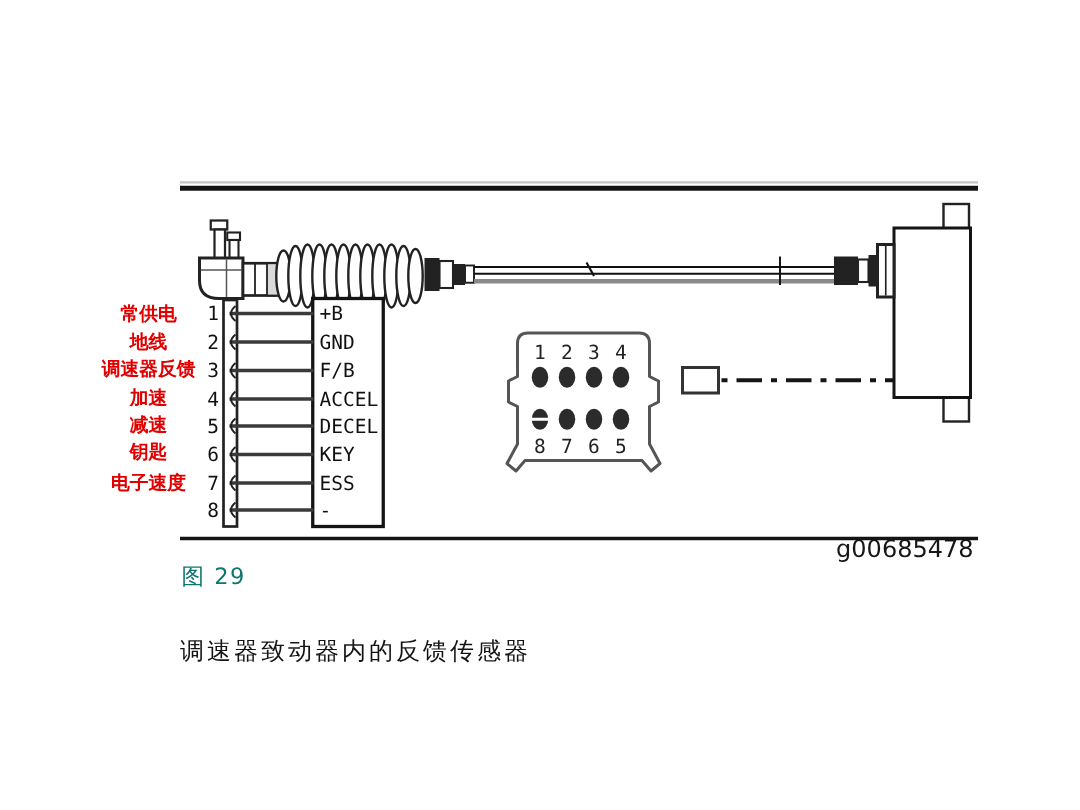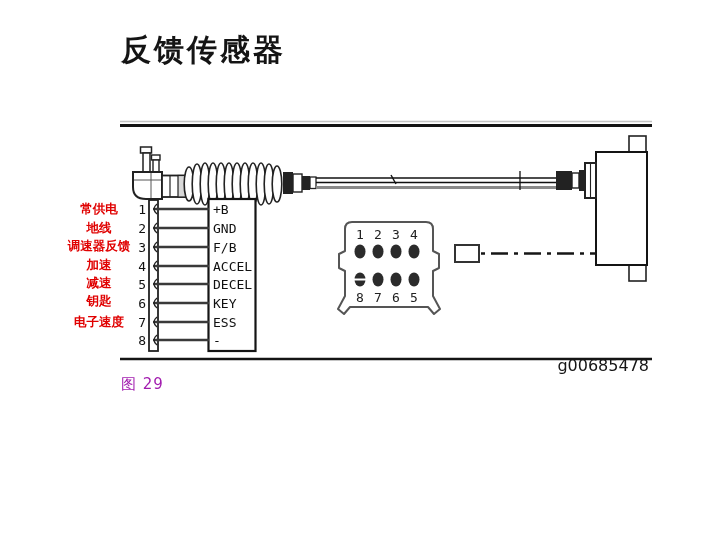--- a/index.html
+++ b/index.html
@@ -1,36 +1,35 @@
 <!DOCTYPE html>
 <html style="--label_red: #e00000; --line: #1a1a1a;"><head>
 <meta charset="utf-8">
 <style>
   html,body{margin:0;padding:0;background:#fff;}
   .slide{position:relative;width:720px;height:540px;background:#fff;overflow:hidden;
          font-family:"DejaVu Sans","Liberation Sans",sans-serif;color:#111;}
   .page-title{position:absolute;left:121px;top:30px;font-size:30px;font-weight:bold;
               letter-spacing:3px;color:#141414;white-space:nowrap;}
-  .fig-label{position:absolute;left:121px;top:375px;font-size:15px;color:#a21caf;letter-spacing:1px;}
+  .fig-label{position:absolute;left:121px;top:375px;font-size:15px;color:#0f766e;letter-spacing:1px;}
   .fig-code{position:absolute;right:71px;top:356px;font-size:16px;color:#161616;}
   .fig-caption{position:absolute;left:120px;top:424px;font-size:16px;color:#141414;letter-spacing:2px;}
   svg{position:absolute;left:0;top:0;}
   .num{font:13px "DejaVu Sans Mono","Liberation Mono",monospace;fill:#111;}
   .pin{font:13px "DejaVu Sans Mono","Liberation Mono",monospace;fill:#111;}
   .cnum{font:13px "DejaVu Sans Mono","Liberation Mono",monospace;fill:#222;}
   .redlabel{font:bold 12.5px "DejaVu Sans","Liberation Sans",sans-serif;fill:var(--label_red,#e00000);}
   .ln{stroke:#222;fill:none;}
   .wfill{fill:#fff;stroke:#222;}
 </style>
 </head>
 <body>
 
 <div class="slide">
 
-  <div class="page-title">反馈传感器</div>
 
   <svg width="720" height="540" viewBox="0 0 720 540">
 
     <line x1="120" y1="121.5" x2="652" y2="121.5" stroke="#c4c4c4" stroke-width="1.5"></line>
     <line x1="120" y1="125.5" x2="652" y2="125.5" stroke="#141414" stroke-width="3.2"></line>
 
     <line x1="120" y1="359" x2="652" y2="359" stroke="#141414" stroke-width="2.4"></line>
 
     <g>
       <rect x="629" y="136" width="17" height="18" class="wfill" stroke-width="1.6"></rect>
@@ -168,14 +167,15 @@
       <line x1="354" y1="279.5" x2="366" y2="279.5" stroke="#fff" stroke-width="2"></line>
       <text x="360" y="302" text-anchor="middle" class="cnum">8</text>
       <text x="378" y="302" text-anchor="middle" class="cnum">7</text>
       <text x="396" y="302" text-anchor="middle" class="cnum">6</text>
       <text x="414" y="302" text-anchor="middle" class="cnum">5</text>
     </g>
   </svg>
 
   <div class="fig-label">图 29</div>
   <div class="fig-code">g00685478</div>
+  <div class="fig-caption">调速器致动器内的反馈传感器</div>
 
 </div>
 
 </body></html>

